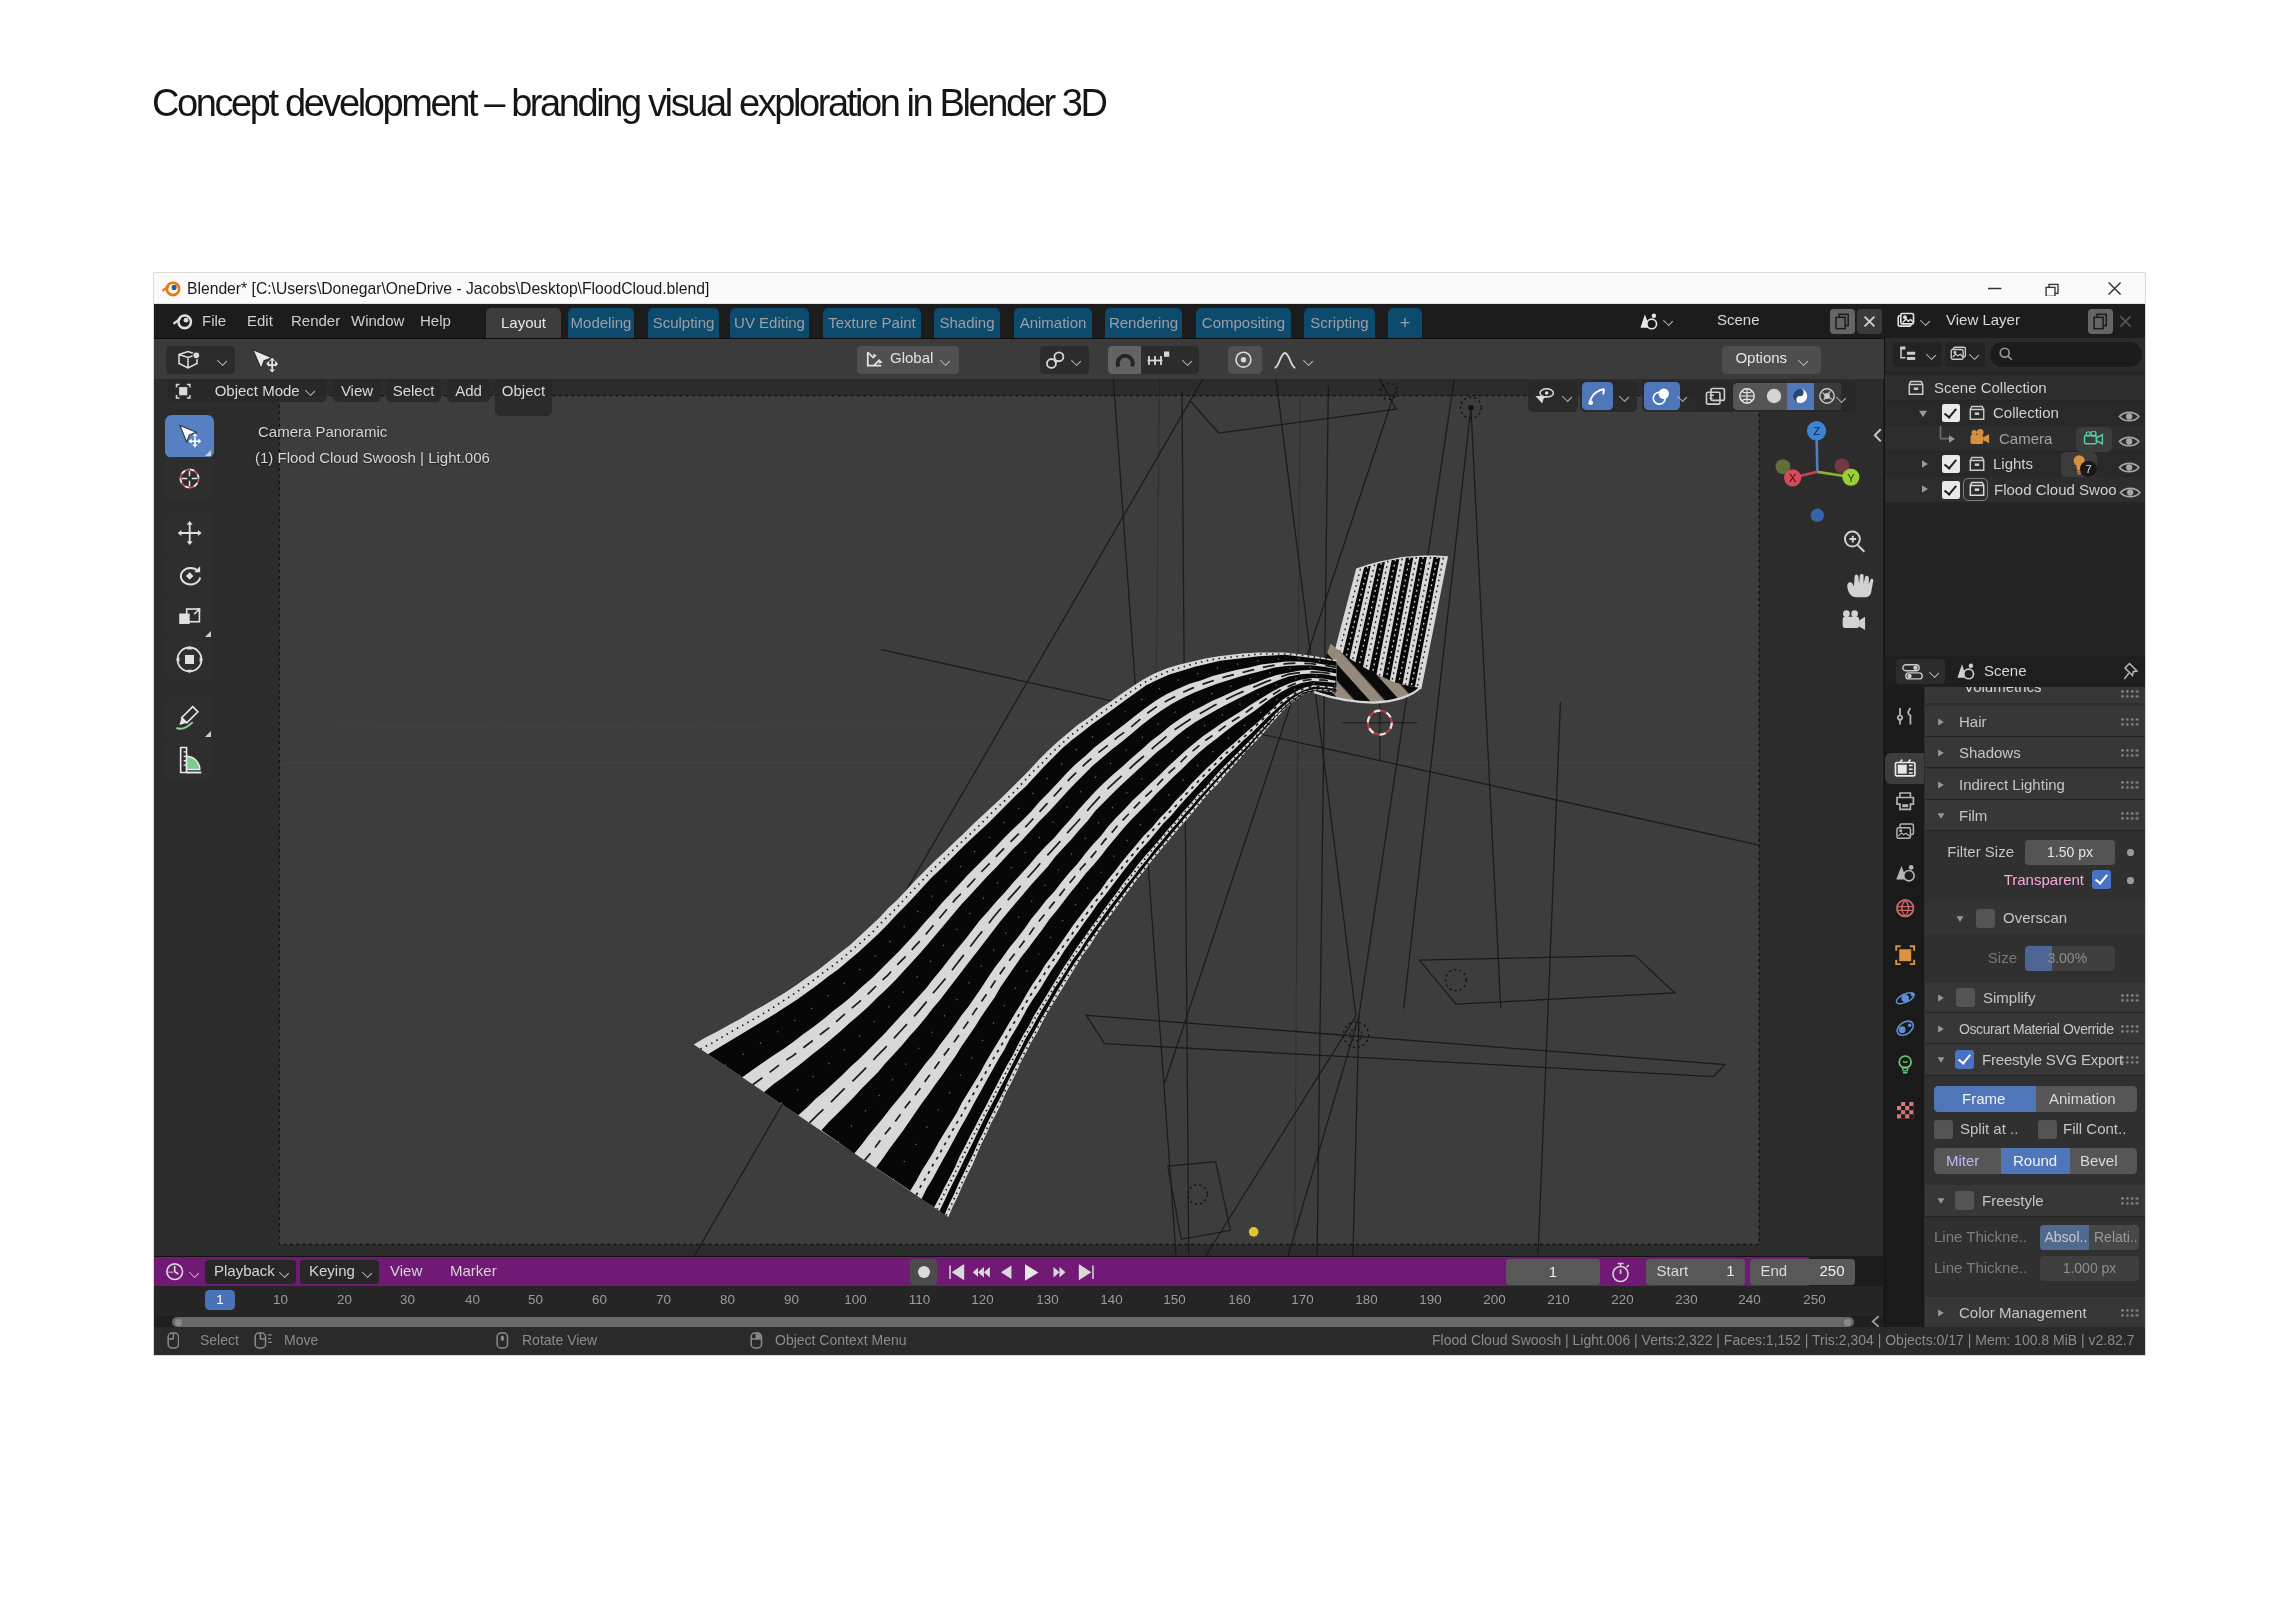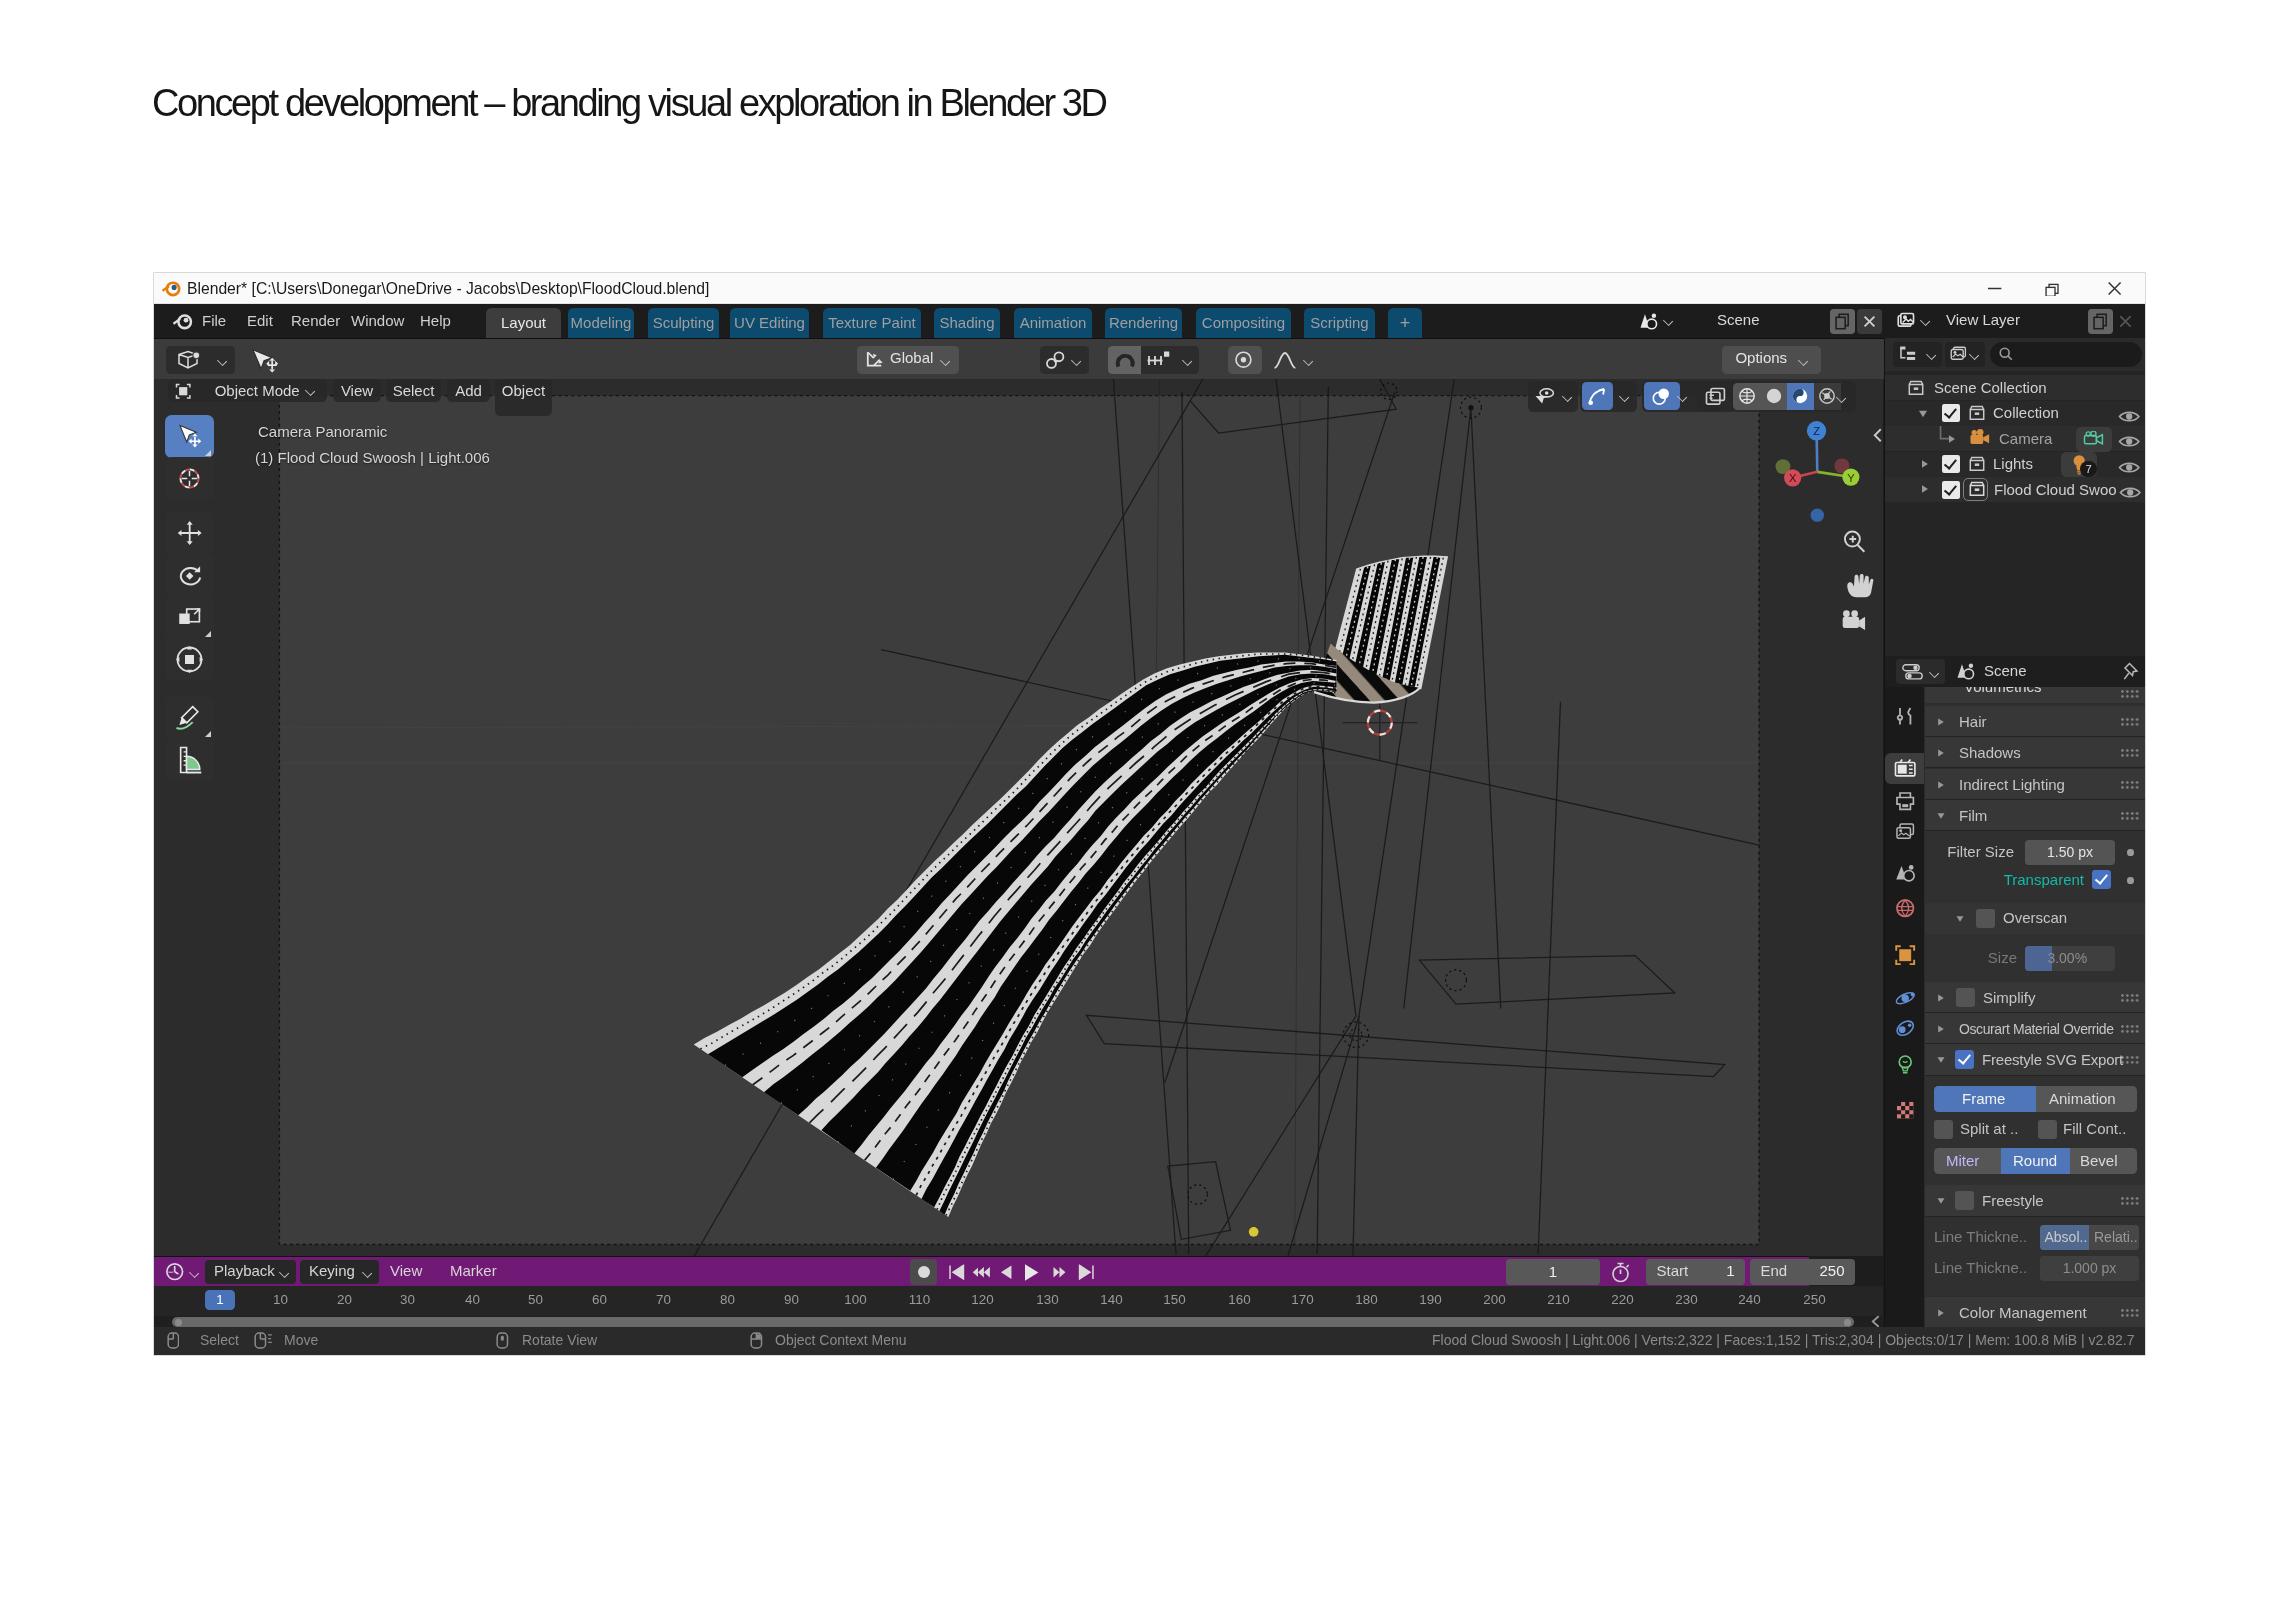--- a/index.html
+++ b/index.html
@@ -592,21 +592,21 @@
           <div class="grip" style="top:1.5px"></div>
         </div>
 <div class="prow phead" style="top:50px"><div class="tri-r" style="left:12px;top:10.5px;transform:scale(.7)"></div><span style="margin-left:34px">Hair</span><div class="grip"></div></div>
 <div class="prow phead" style="top:81px"><div class="tri-r" style="left:12px;top:10.5px;transform:scale(.7)"></div><span style="margin-left:34px">Shadows</span><div class="grip"></div></div>
 <div class="prow phead" style="top:113px"><div class="tri-r" style="left:12px;top:10.5px;transform:scale(.7)"></div><span style="margin-left:34px">Indirect Lighting</span><div class="grip"></div></div>
 <div class="prow phead" style="top:144px"><div class="tri-d" style="left:10.5px;top:12px;transform:scale(.7)"></div><span style="margin-left:34px">Film</span><div class="grip"></div></div>
 <div class="prow" style="top:175px;height:150px;background:#303030"></div>
 <span class="abs" style="left:15px;top:187px;width:114px;text-align:right;color:#c3c3c3;font-size:15px">Filter Size</span>
 <div class="fld" style="left:140px;top:184px;width:90px;height:25px;line-height:25px">1.50 px</div>
 <div class="abs" style="left:242px;top:193px;width:6.7px;height:6.7px;border-radius:50%;background:#9a9a9a"></div>
-<span class="abs" style="left:15px;top:215px;width:184px;text-align:right;color:#14b8a6;font-size:15px">Transparent</span>
+<span class="abs" style="left:15px;top:215px;width:184px;text-align:right;color:#f9a8d4;font-size:15px">Transparent</span>
 <div class="ck on" style="left:207px;top:214px"></div>
 <div class="abs" style="left:242px;top:221px;width:6.7px;height:6.7px;border-radius:50%;background:#9a9a9a"></div>
 <div class="prow" style="top:247px;height:31px;background:#343434">
           <div class="tri-d" style="left:30px;top:12px;transform:scale(.7)"></div>
           <div class="ck" style="left:51px;top:6px"></div>
           <span class="abs" style="left:78px;top:6px">Overscan</span>
         </div>
 <span class="abs" style="left:15px;top:293px;width:117px;text-align:right;color:#787878;font-size:15px">Size</span>
 <div class="fld" style="left:140px;top:290px;width:90px;height:25px;line-height:25px;background:#3f3f3f;color:#8d8d8d;overflow:hidden">
           <div class="abs" style="left:0;top:0;width:27px;height:25px;background:#4d6592"></div>

